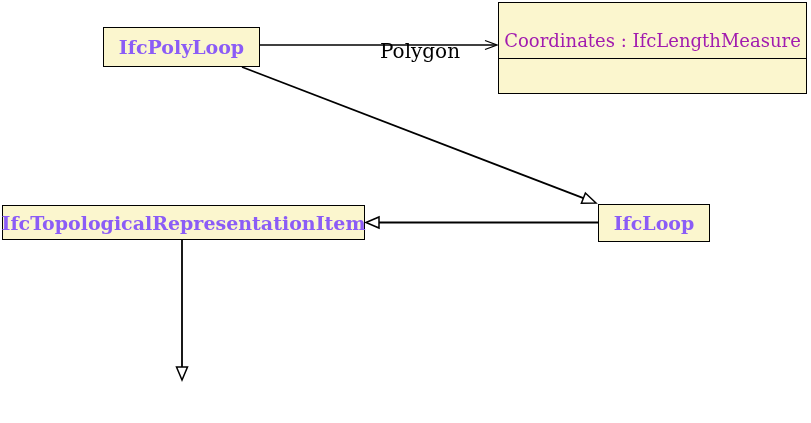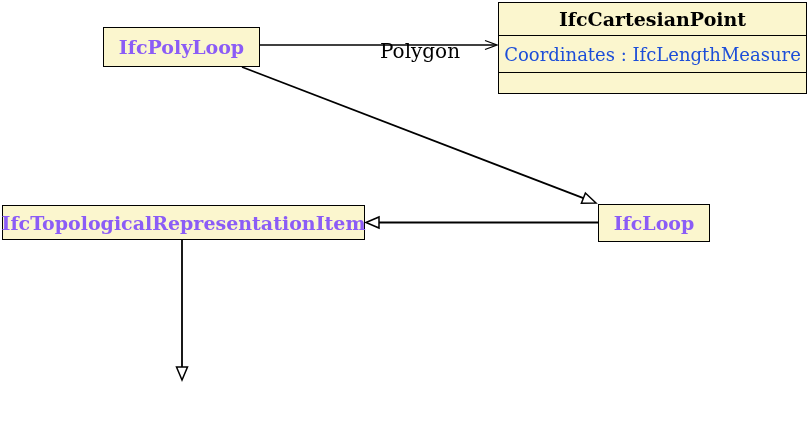--- a/index.html
+++ b/index.html
@@ -55,21 +55,22 @@
     height: 33px;
     border-bottom: 1.4px solid #000000;
     font-weight: bold;
     font-size: 19px;
     color: #000000;
   }
   .compartment.attr-row {
     height: 37px;
     border-bottom: 1.4px solid #000000;
     font-size: 18px;
-    color: #1d4ed8;
+    color: #a21caf;
+    margin-top: 19px;
   }
   .compartment.ops-row {
     flex: 1;
   }
   #node-polyloop      { left: 103px; top: 27px;  width: 157px; height: 40px; }
   #node-cartesian     { left: 498px; top: 2px;   width: 309px; height: 92px; }
   #node-itri          { left: 2px;   top: 205px; width: 363px; height: 35px; }
   #node-loop          { left: 598px; top: 204px; width: 112px; height: 38px; }
   #node-repitem       { left: 55px;  top: 381px; width: 252px; height: 40px; }
   #node-itri .node-title { font-size: 19px; }
@@ -111,21 +112,20 @@
       <line x1="182" y1="240" x2="182" y2="367" stroke="#000000" stroke-width="1.8"></line>
       <polygon points="182,380 176.5,367 187.5,367" fill="#ffffff" stroke="#000000" stroke-width="1.5"></polygon>
     </g>
   </svg>
 
   <div class="node" id="node-polyloop">
     <div class="node-title">IfcPolyLoop</div>
   </div>
 
   <div class="node compartments" id="node-cartesian">
-    <div class="compartment title-row">IfcCartesianPoint</div>
     <div class="compartment attr-row">Coordinates : IfcLengthMeasure</div>
     <div class="compartment ops-row"></div>
   </div>
 
   <div class="node" id="node-loop">
     <div class="node-title">IfcLoop</div>
   </div>
 
   <div class="node" id="node-itri">
     <div class="node-title">IfcTopologicalRepresentationItem</div>

